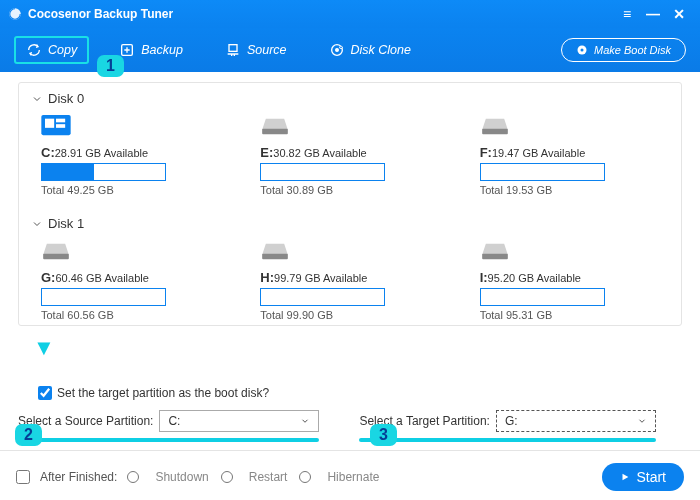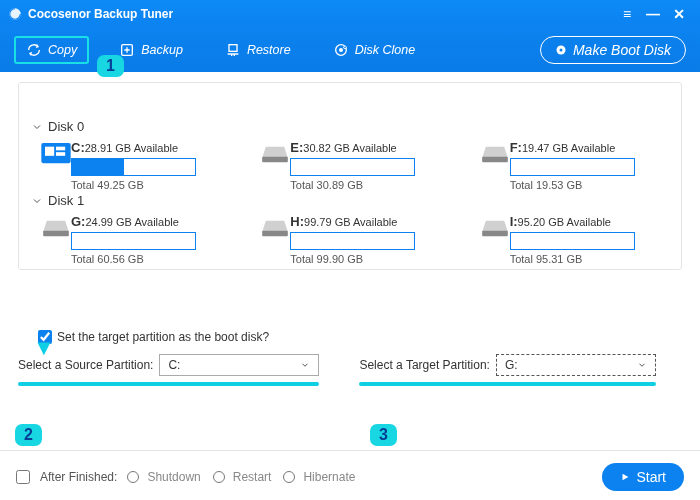--- a/index.html
+++ b/index.html
@@ -8,32 +8,32 @@
 .titlebar { height: 28px; background: linear-gradient(#0d8af7, #0b82ef); display: flex; align-items: center; padding: 0 8px; color: #fff; font-size: 12px; font-weight: bold; }
 .titlebar .app-icon { width: 14px; height: 14px; margin-right: 6px; }
 .titlebar-spacer { flex: 1; }
 .titlebar-btn { width: 26px; height: 24px; display: flex; align-items: center; justify-content: center; cursor: pointer; color: #fff; font-size: 14px; }
 
 .toolbar { height: 44px; background: linear-gradient(#0b83f0, #0a7be7); display: flex; align-items: center; padding: 0 14px; color: #fff; font-style: italic; }
 .tool-btn { display: flex; align-items: center; gap: 6px; padding: 6px 12px; border-radius: 4px; cursor: pointer; font-size: 12.5px; }
 .tool-btn.selected { border: 2px solid #19e0e6; border-radius: 3px; padding: 4px 10px; }
 .tool-btn svg { width: 16px; height: 16px; }
 .tool-spacer { flex: 1; }
-.bootdisk-btn { border: 1.5px solid #fff; border-radius: 14px; padding: 5px 14px; display: flex; align-items: center; gap: 6px; font-size: 14px; cursor: pointer; }
+.bootdisk-btn { border: 1.5px solid #fff; border-radius: 14px; padding: 5px 14px; display: flex; align-items: center; gap: 6px; font-size: 11px; cursor: pointer; }
 .bootdisk-btn svg { width: 12px; height: 12px; }
 
 .callout { position: absolute; background: #19d6e3; color: #053e96; font-weight: bold; font-size: 16px; padding: 2px 9px; border-radius: 7px; z-index: 5; pointer-events: none; }
 
 .content { height: 378px; overflow: auto; padding: 10px 18px 12px 18px; background: #fff; }
 
 .disk-panel { border: 1px solid #e4e4e4; border-radius: 3px; background: #fff; padding: 8px 12px 4px 12px; margin-bottom: 10px; }
-.disk-header { display: flex; align-items: center; font-size: 13px; color: #333; margin-bottom: 6px; gap: 5px; margin-top: 28px; }
+.disk-header { display: flex; align-items: center; font-size: 13px; color: #333; margin-bottom: 6px; gap: 5px; }
 .disk-header svg { width: 12px; height: 12px; }
 .partitions { display: flex; gap: 30px; padding-left: 10px; }
-.partition { display: flex; gap: 0; width: 190px; }
+.partition { display: flex; gap: 8px; width: 190px; flex-direction: column; }
 .drive-icon { width: 30px; height: 22px; margin-top: 3px; }
 .part-info { flex: 1; }
 .part-label { font-size: 11px; color: #333; }
 .part-label b { font-size: 13px; }
 .part-bar { width: 125px; height: 18px; border: 1.5px solid #0b82ef; margin: 3px 0; position: relative; background: #fff; }
 .part-bar-fill { height: 100%; background: #0b82ef; }
 .part-total { font-size: 11px; color: #555; }
 
 .target-option { display: flex; align-items: center; gap: 5px; font-size: 12px; color: #333; margin: 20px 0 10px 20px; }
 .target-option input { width: 14px; height: 14px; accent-color: #0b82ef; }
@@ -43,21 +43,21 @@
 .sel-box { border: 1px solid #aaa; padding: 3px 8px; min-width: 160px; display: flex; justify-content: space-between; align-items: center; background: #fff; cursor: pointer; font-size: 12px; }
 .sel-box.dotted { border: 1px dashed #555; }
 .sel-box svg { width: 10px; height: 10px; }
 
 .underline-bar { height: 4px; background: #0fcfe4; border-radius: 2px; margin-top: 6px; }
 .arrow-down { position: absolute; color: #0fcfe4; font-size: 22px; pointer-events: none; }
 
 .footer { height: 52px; border-top: 1px solid #e4e4e4; display: flex; align-items: center; padding: 0 16px; font-size: 12px; color: #555; gap: 10px; }
 .footer input[type=checkbox] { width: 14px; height: 14px; }
 .radio-group { display: flex; gap: 12px; align-items: center; }
-.radio-item { display: flex; align-items: center; gap: 8px; color: #888; }
+.radio-item { display: flex; align-items: center; gap: 16px; color: #888; }
 .radio-item input { width: 12px; height: 12px; accent-color: #888; }
 .footer-spacer { flex: 1; }
 .start-btn { background: #0b82ef; color: #fff; border-radius: 14px; padding: 6px 18px; display: flex; align-items: center; gap: 6px; cursor: pointer; font-size: 14px; }
 .start-btn svg { width: 10px; height: 10px; }
 </style>
 </head>
 <body>
 
 <div class="titlebar">
   <svg class="app-icon" viewBox="0 0 24 24">
@@ -86,21 +86,21 @@
         <path d="M12 8v8M8 12h8"></path>
       </svg>
     <span>Backup</span>
   </div>
   <div style="width:18px"></div>
   <div class="tool-btn">
     <svg viewBox="0 0 24 24" fill="none" stroke="#fff" stroke-width="2">
         <rect x="6" y="4" width="12" height="10"></rect>
         <path d="M4 18h16M10 18v3M14 18v3"></path>
       </svg>
-    <span>Restore</span>
+    <span>Source</span>
   </div>
   <div style="width:18px"></div>
   <div class="tool-btn">
     <svg viewBox="0 0 24 24" fill="none" stroke="#fff" stroke-width="2">
         <circle cx="12" cy="12" r="8"></circle>
         <circle cx="12" cy="12" r="2" fill="#fff"></circle>
         <circle cx="18" cy="8" r="2.5" fill="#fff" stroke="none"></circle>
         <path d="M17 7l2 2M19 7l-2 2" stroke="#0b82ef" stroke-width="1.5"></path>
       </svg>
     <span>Disk Clone</span>
@@ -159,34 +159,34 @@
             <rect x="2" y="15" width="28" height="6" rx="1" fill="#888"></rect>
           </svg>
         <div class="part-info">
           <div class="part-label"><b>F:</b><span>19.47 GB Available</span></div>
           <div class="part-bar"></div>
           <div class="part-total">Total 19.53 GB</div>
         </div>
       </div>
     </div>
 
-    <div class="disk-header" style="margin-top:2px">
+    <div class="disk-header" style="margin-top:20px">
       <svg viewBox="0 0 24 24" fill="none" stroke="#555" stroke-width="2">
           <path d="M6 9l6 6 6-6"></path>
         </svg>
       <span>Disk 1</span>
     </div>
     <div class="partitions">
       <div class="partition">
         <svg class="drive-icon" viewBox="0 0 32 24">
             <path d="M2 16L6 4h20l4 12z" fill="#d0d0d0"></path>
             <rect x="2" y="15" width="28" height="6" rx="1" fill="#888"></rect>
           </svg>
         <div class="part-info">
-          <div class="part-label"><b>G:</b><span>24.99 GB Available</span></div>
+          <div class="part-label"><b>G:</b><span>60.46 GB Available</span></div>
           <div class="part-bar"></div>
           <div class="part-total">Total 60.56 GB</div>
         </div>
       </div>
       <div class="partition">
         <svg class="drive-icon" viewBox="0 0 32 24">
             <path d="M2 16L6 4h20l4 12z" fill="#d0d0d0"></path>
             <rect x="2" y="15" width="28" height="6" rx="1" fill="#888"></rect>
           </svg>
         <div class="part-info">

